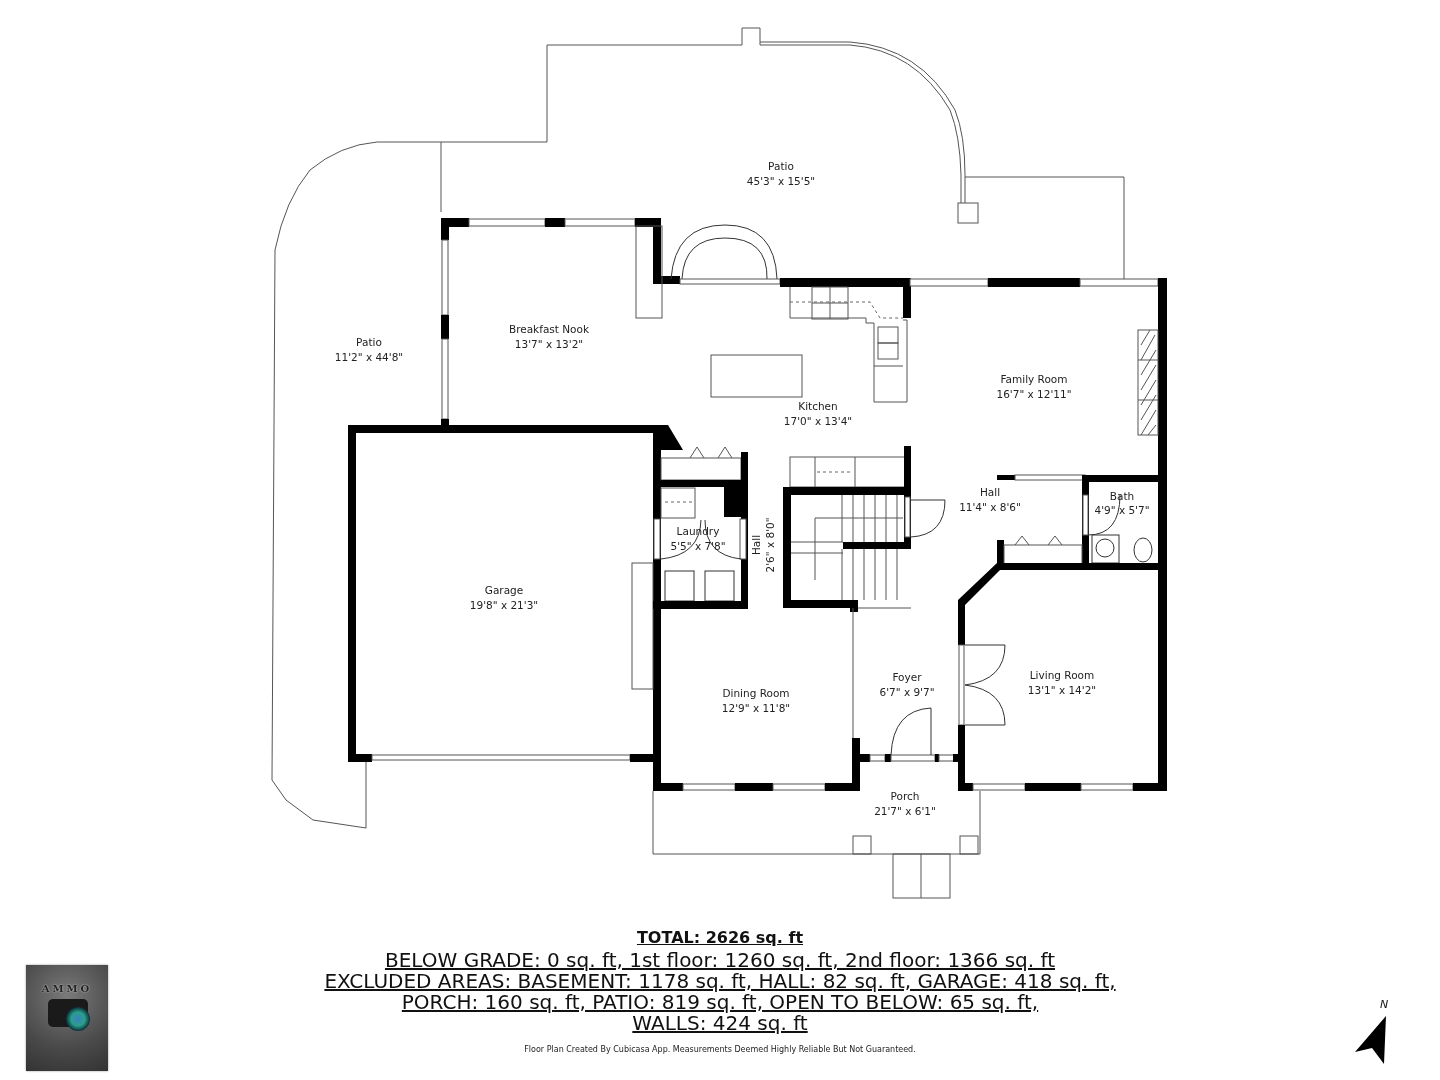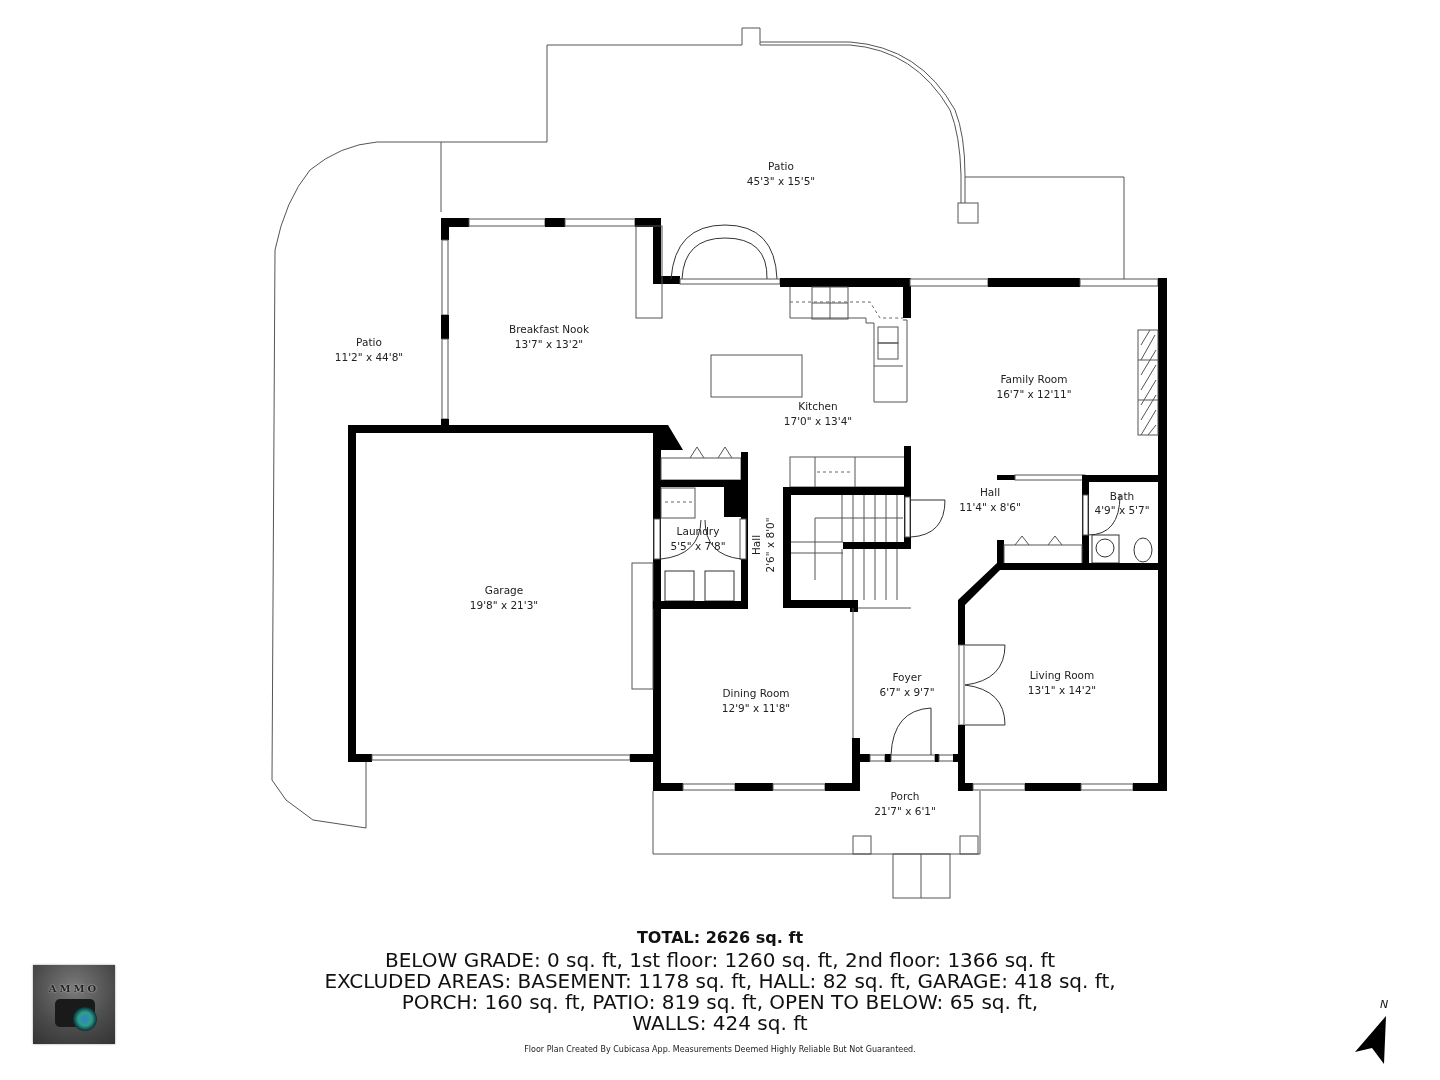--- a/index.html
+++ b/index.html
@@ -4,29 +4,29 @@
 <style>
   html, body { margin:0; padding:0; background:#ffffff; }
   body { width:1440px; height:1080px; position:relative; overflow:hidden; font-family:"DejaVu Sans", sans-serif; }
   #plan { position:absolute; left:0; top:0; width:1440px; height:1080px; }
   .wall { fill:#000; }
   .thin { fill:none; stroke:#555; stroke-width:1; }
   .thin2 { fill:none; stroke:#333; stroke-width:1; }
   .win { fill:#fff; stroke:#555; stroke-width:1; }
   .dash { fill:none; stroke:#666; stroke-width:1; stroke-dasharray:3,3; }
   .room-name, .room-dim { font-family:"DejaVu Sans", sans-serif; font-size:10.5px; fill:#222; text-anchor:middle; }
-  .summary { position:absolute; left:0; width:1440px; text-align:center; color:#111; font-family:"DejaVu Sans", sans-serif; }
+  .summary { position:absolute; left:0; width:1440px; text-align:center; color:#111; font-family:"DejaVu Sans", sans-serif;text-decoration:underline; }
   .sum-total { top:928px; font-size:16px; font-weight:bold; }
   .sum-line { font-size:20px; }
   .sum-l1 { top:948px; }
   .sum-l2 { top:969px; }
   .sum-l3 { top:990px; }
   .sum-l4 { top:1011px; }
   .disclaimer { position:absolute; top:1045px; left:0; width:1440px; text-align:center; font-size:8px; color:#222; font-family:"DejaVu Sans", sans-serif; }
-  .logo { position:absolute; left:33px; top:965px; width:82px; height:79px; background:radial-gradient(circle at 50% 30%, #7a7a7a 0%, #4a4a4a 60%, #333 100%); box-shadow:0 0 2px #999; }
+  .logo { position:absolute; left:26px; top:965px; width:82px; height:106px; background:radial-gradient(circle at 50% 30%, #7a7a7a 0%, #4a4a4a 60%, #333 100%); box-shadow:0 0 2px #999; }
   .logo-text { position:absolute; top:18px; left:0; width:82px; text-align:center; font-size:10px; font-weight:bold; letter-spacing:3px; color:#222; text-shadow:0 0 2px #ddd; font-family:"DejaVu Serif", serif; }
   .logo-cam { position:absolute; left:22px; top:34px; width:40px; height:28px; background:#1a1a1a; border-radius:5px; }
   .logo-lens { position:absolute; left:40px; top:42px; width:24px; height:24px; border-radius:50%; background:radial-gradient(circle, #3a7fc0 0%, #2aa08a 40%, #0c2f3a 70%, #aaa 100%); }
   .compass { position:absolute; left:1350px; top:998px; width:50px; height:70px; }
   .compass-n { position:absolute; left:30px; top:0px; font-size:11px; font-style:italic; color:#111; font-family:"DejaVu Sans", sans-serif; }
 </style>
 </head>
 <body>
 
 <svg id="plan" viewBox="0 0 1440 1080" xmlns="http://www.w3.org/2000/svg">

